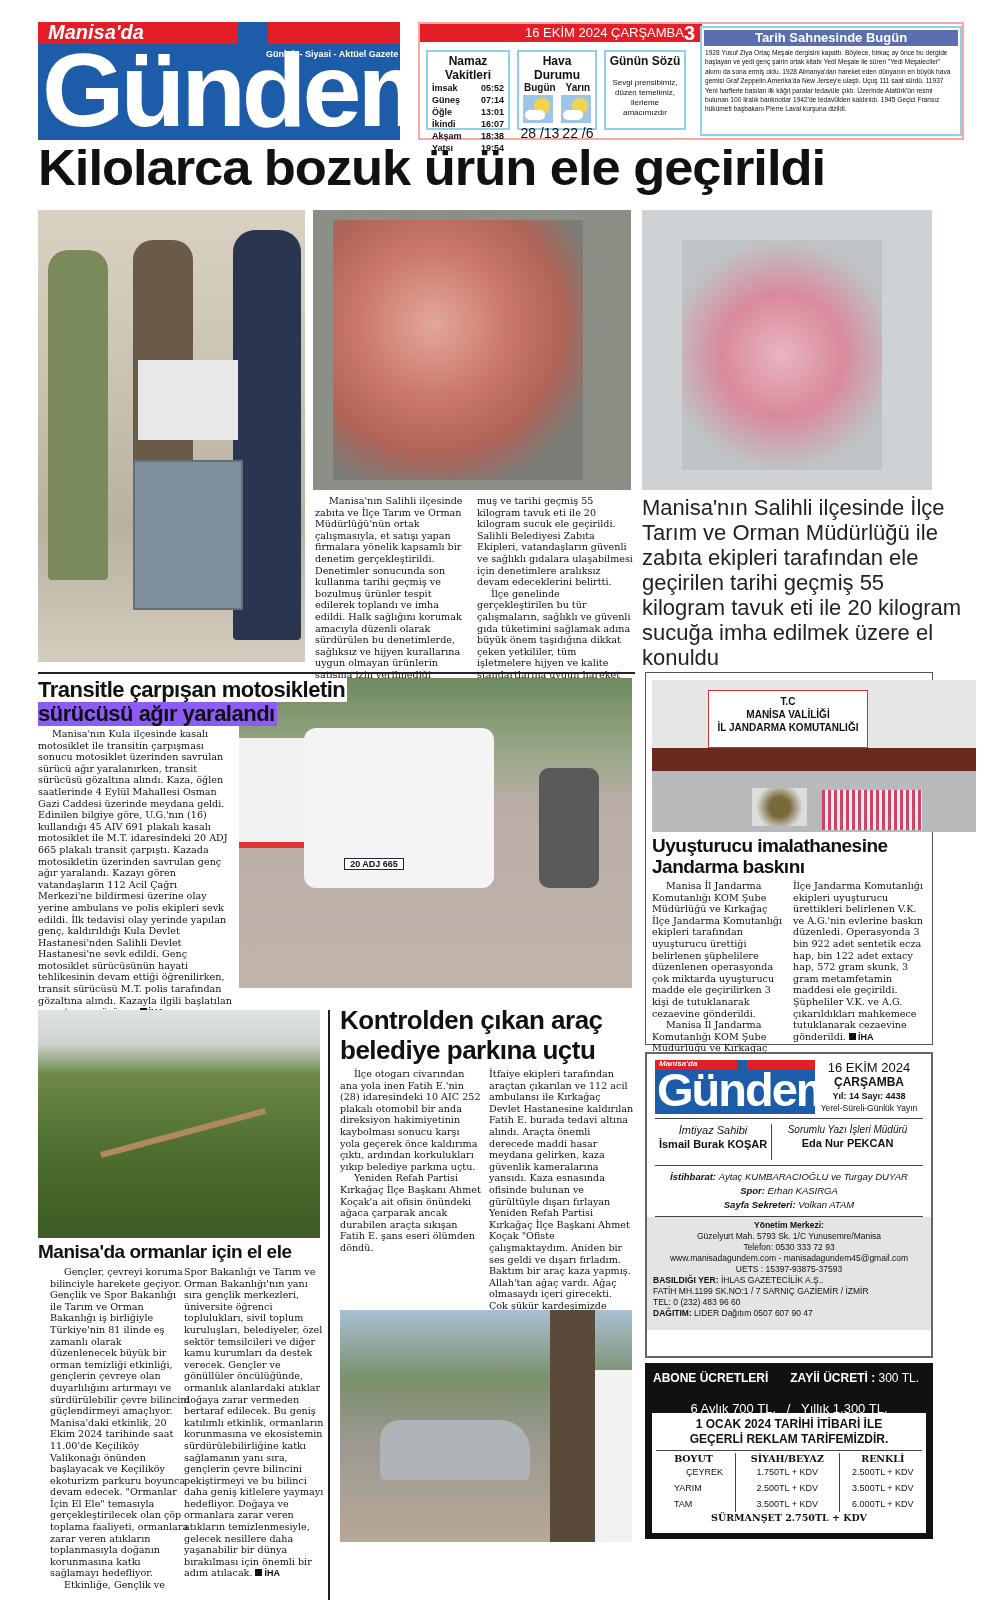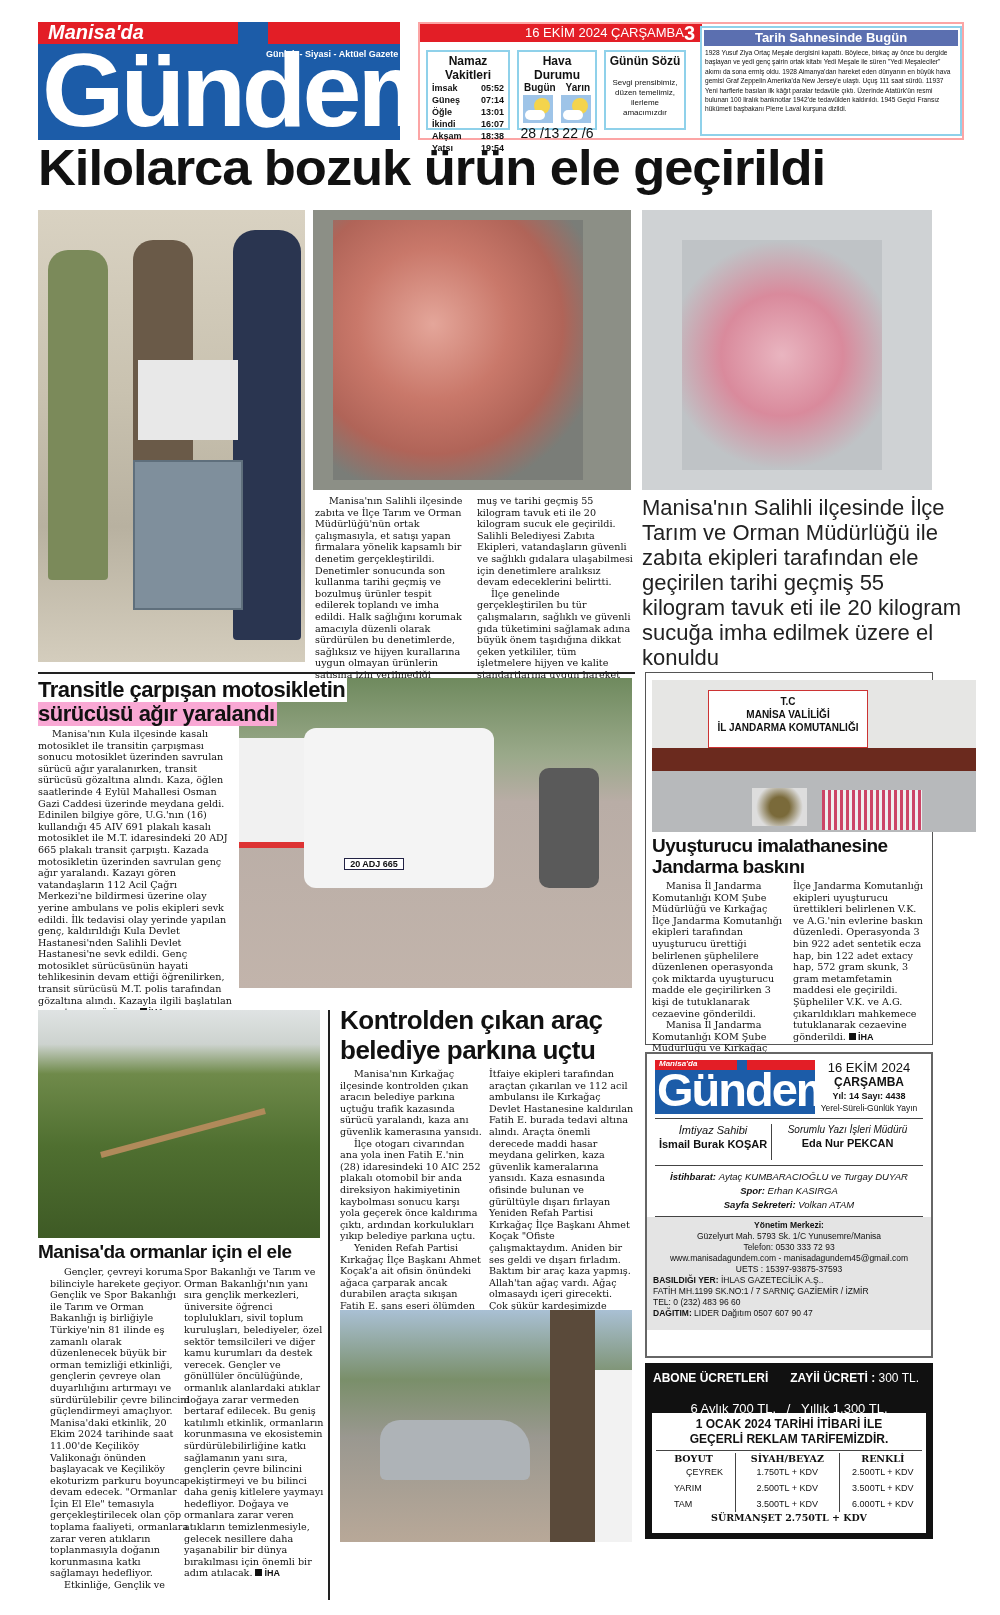--- a/index.html
+++ b/index.html
@@ -162,21 +162,21 @@
 <div class="rule" style="left:38px;top:672px;width:597px;height:2px"></div>
 
 <div class="photo" style="left:239px;top:678px;width:393px;height:310px;background:linear-gradient(180deg,#6f8a5e 0%,#9aa98a 25%,#b9ada6 40%,#c2b4ab 100%)">
   <div style="position:absolute;left:0;top:60px;width:80px;height:110px;background:#f1f1f1;border-bottom:6px solid #d33"></div>
   <div style="position:absolute;left:65px;top:50px;width:190px;height:160px;background:#f4f4f4;border-radius:12px"></div>
   <div style="position:absolute;left:105px;top:180px;width:60px;height:12px;background:#fff;border:1px solid #224;font:bold 9px 'Liberation Sans',sans-serif;text-align:center;line-height:10px">20 ADJ 665</div>
   <div style="position:absolute;left:300px;top:90px;width:60px;height:120px;background:#5a5a5a;border-radius:10px"></div>
 </div>
 <div class="abs h2" style="left:38px;top:678px;width:400px;background:transparent">
   <div style="background:#fff;display:inline-block;padding-right:2px">Transitle çarpışan motosikletin</div><br>
-  <div style="background:#f9a8d4;display:inline-block;padding-right:2px;margin-top:-4px">sürücüsü ağır yaralandı</div>
+  <div style="background:#8b5cf6;display:inline-block;padding-right:2px;margin-top:-4px">sürücüsü ağır yaralandı</div>
 </div>
 <div class="abs body" style="left:38px;top:728px;width:196px">
     <p><span>Manisa'nın Kula ilçesinde kasalı motosiklet ile transitin çarpışması sonucu motosiklet üzerinden savrulan sürücü ağır yaralanırken, transit sürücüsü gözaltına alındı. Kaza, öğlen saatlerinde 4 Eylül Mahallesi Osman Gazi Caddesi üzerinde meydana geldi. Edinilen bilgiye göre, U.G.'nın (16) kullandığı 45 AIV 691 plakalı kasalı motosiklet ile M.T. idaresindeki 20 ADJ 665 plakalı transit çarpıştı. Kazada motosikletin üzerinden savrulan genç ağır yaralandı. Kazayı gören vatandaşların 112 Acil Çağrı Merkezi'ne bildirmesi üzerine olay yerine ambulans ve polis ekipleri sevk edildi. İlk tedavisi olay yerinde yapılan genç, kaldırıldığı Kula Devlet Hastanesi'nden Salihli Devlet Hastanesi'ne sevk edildi. Genç motosiklet sürücüsünün hayati tehlikesinin devam ettiği öğrenilirken, transit sürücüsü M.T. polis tarafından gözaltına alındı. Kazayla ilgili başlatılan soruşturma sürüyor.</span><span class="sq"></span><span class="iha">İHA</span></p>
   </div>
 
 <div class="border" style="left:645px;top:672px;width:288px;height:373px"></div>
 <div class="photo" style="left:652px;top:680px;width:324px;height:152px;background:linear-gradient(180deg,#e6e6e4 0%,#e6e6e4 45%,#6b2a1e 45%,#6b2a1e 60%,#b7b9bb 60%)">
   <div style="position:absolute;left:56px;top:10px;width:160px;height:58px;background:#fff;border:1px solid #c33;text-align:center;font:bold 10px/13px 'Liberation Sans',sans-serif;padding-top:4px">
     <div>T.C</div>
     <div>MANİSA VALİLİĞİ</div>
@@ -208,21 +208,20 @@
 <div class="abs body" style="left:184px;top:1266px;width:140px">
   <p style="text-indent:0"><span>Spor Bakanlığı ve Tarım ve Orman Bakanlığı'nın yanı sıra gençlik merkezleri, üniversite öğrenci toplulukları, sivil toplum kuruluşları, belediyeler, özel sektör temsilcileri ve diğer kamu kurumları da destek verecek. Gençler ve gönüllüler öncülüğünde, ormanlık alanlardaki atıklar doğaya zarar vermeden bertaraf edilecek. Bu geniş katılımlı etkinlik, ormanların korunmasına ve ekosistemin sürdürülebilirliğine katkı sağlamanın yanı sıra, gençlerin çevre bilincini pekiştirmeyi ve bu bilinci daha geniş kitlelere yaymayı hedefliyor. Doğaya ve ormanlara zarar veren atıkların temizlenmesiyle, gelecek nesillere daha yaşanabilir bir dünya bırakılması için önemli bir adım atılacak.</span><span class="sq"></span><span class="iha">İHA</span></p>
 </div>
 <div class="rule" style="left:328px;top:1010px;width:1.5px;height:590px"></div>
 
 <div class="abs h2" style="left:340px;top:1005px;width:300px;font-size:26px;line-height:30px">
   <div>Kontrolden çıkan araç</div>
   <div>belediye parkına uçtu</div>
 </div>
 <div class="abs body" style="left:340px;top:1068px;width:142px">
-  <p>Manisa'nın Kırkağaç ilçesinde kontrolden çıkan aracın belediye parkına uçtuğu trafik kazasında sürücü yaralandı, kaza anı güvenlik kamerasına yansıdı.</p>
   <p>İlçe otogarı civarından ana yola inen Fatih E.'nin (28) idaresindeki 10 AIC 252 plakalı otomobil bir anda direksiyon hakimiyetinin kaybolması sonucu karşı yola geçerek önce kaldırıma çıktı, ardından korkulukları yıkıp belediye parkına uçtu.</p>
   <p>Yeniden Refah Partisi Kırkağaç İlçe Başkanı Ahmet Koçak'a ait ofisin önündeki ağaca çarparak ancak durabilen araçta sıkışan Fatih E. şans eseri ölümden döndü.</p>
 </div>
 <div class="abs body" style="left:489px;top:1068px;width:145px">
   <p style="text-indent:0"><span>İtfaiye ekipleri tarafından araçtan çıkarılan ve 112 acil ambulansı ile Kırkağaç Devlet Hastanesine kaldırılan Fatih E. burada tedavi altına alındı. Araçta önemli derecede maddi hasar meydana gelirken, kaza güvenlik kameralarına yansıdı. Kaza esnasında ofisinde bulunan ve gürültüyle dışarı fırlayan Yeniden Refah Partisi Kırkağaç İlçe Başkanı Ahmet Koçak "Ofiste çalışmaktaydım. Aniden bir ses geldi ve dışarı fırladım. Baktım bir araç kaza yapmış. Allah'tan ağaç vardı. Ağaç olmasaydı içeri girecekti. Çok şükür kardeşimizde önemli bir şey yok. Rabbim beterinden korusun. Ucuz atlatıldı" dedi.</span><span class="sq"></span><span class="iha">İHA</span></p>
 </div>
 <div class="photo" style="left:340px;top:1310px;width:292px;height:232px;background:linear-gradient(180deg,#a9c0d4 0%,#7a8f6a 30%,#9a9890 55%,#b8a898 100%)">
   <div style="position:absolute;left:40px;top:110px;width:150px;height:60px;background:#aeb3b7;border-radius:20px 30px 6px 6px"></div>
   <div style="position:absolute;left:210px;top:0;width:45px;height:232px;background:#5a4a3a"></div>
   <div style="position:absolute;left:255px;top:60px;width:37px;height:172px;background:#f2f2f2"></div>

